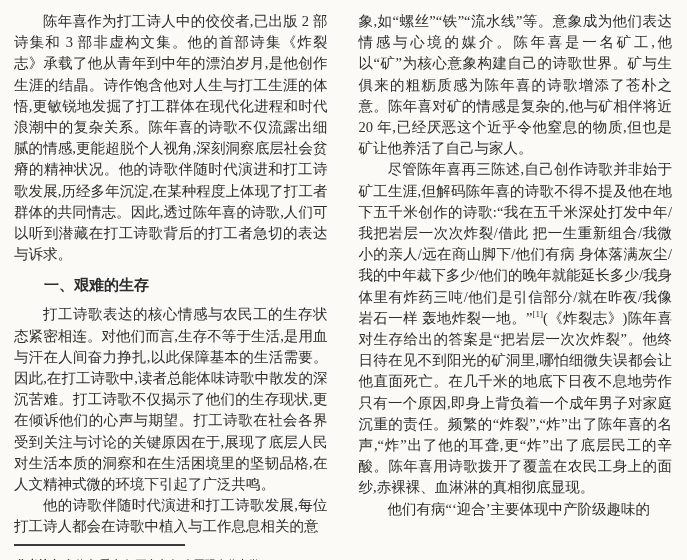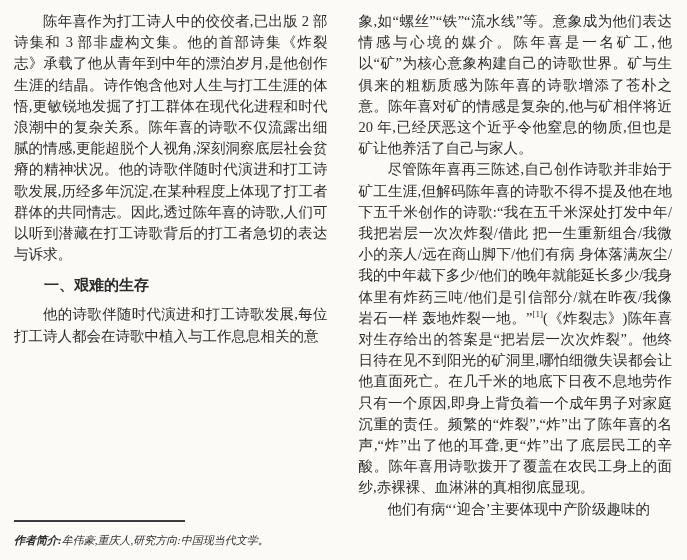--- a/index.html
+++ b/index.html
@@ -75,20 +75,21 @@
 </head>
 <body>
 
 <div class="page">
 
   <div class="col">
     <p class="para">陈年喜作为打工诗人中的佼佼者,已出版 2 部诗集和 3 部非虚构文集。他的首部诗集《炸裂志》承载了他从青年到中年的漂泊岁月,是他创作生涯的结晶。诗作饱含他对人生与打工生涯的体悟,更敏锐地发掘了打工群体在现代化进程和时代浪潮中的复杂关系。陈年喜的诗歌不仅流露出细腻的情感,更能超脱个人视角,深刻洞察底层社会贫瘠的精神状况。他的诗歌伴随时代演进和打工诗歌发展,历经多年沉淀,在某种程度上体现了打工者群体的共同情志。因此,透过陈年喜的诗歌,人们可以听到潜藏在打工诗歌背后的打工者急切的表达与诉求。</p>
 
     <h2 class="heading">一、艰难的生存</h2>
 
+    <p class="para">打工诗歌表达的核心情感与农民工的生存状态紧密相连。对他们而言,生存不等于生活,是用血与汗在人间奋力挣扎,以此保障基本的生活需要。因此,在打工诗歌中,读者总能体味诗歌中散发的深沉苦难。打工诗歌不仅揭示了他们的生存现状,更在倾诉他们的心声与期望。打工诗歌在社会各界受到关注与讨论的关键原因在于,展现了底层人民对生活本质的洞察和在生活困境里的坚韧品格,在人文精神式微的环境下引起了广泛共鸣。</p>
 
     <p class="para">他的诗歌伴随时代演进和打工诗歌发展,每位打工诗人都会在诗歌中植入与工作息息相关的意</p>
 
     <div class="footnote">
       <div class="fn-rule"></div>
       <p class="fn-text"><span class="fn-label">作者简介:</span><span>牟伟豪,重庆人,研究方向:中国现当代文学。</span></p>
     </div>
   </div>
 
   <div class="col">

